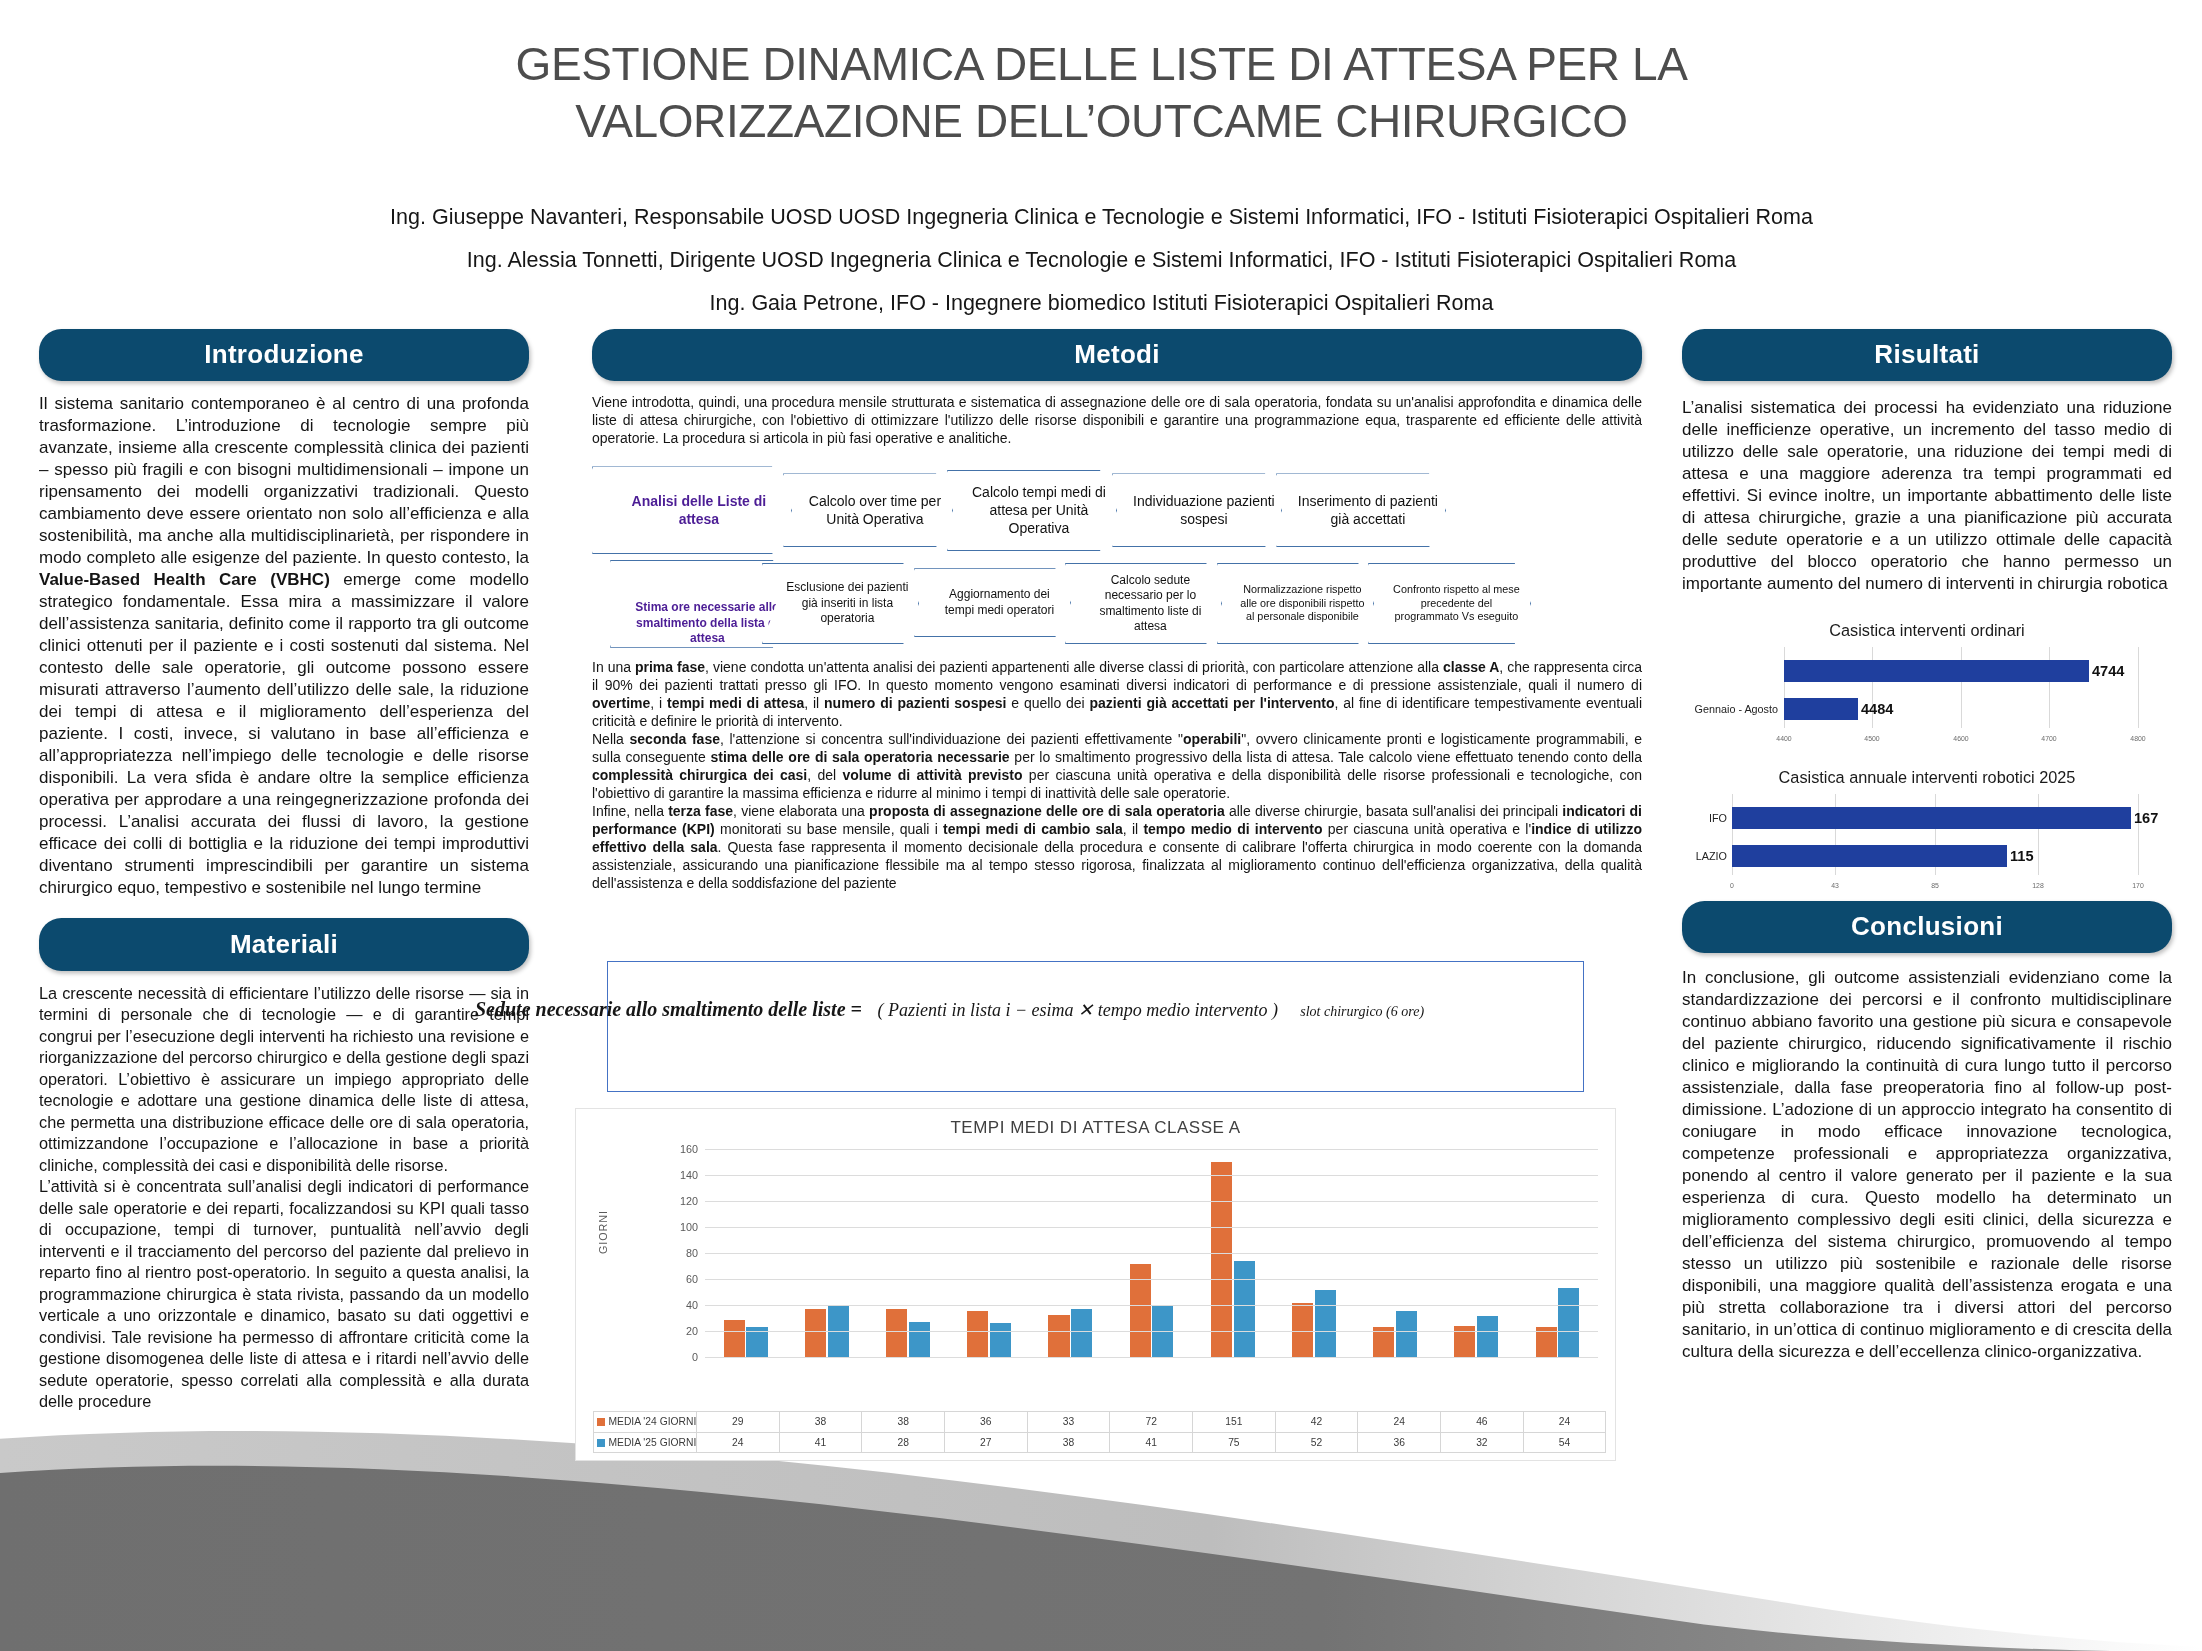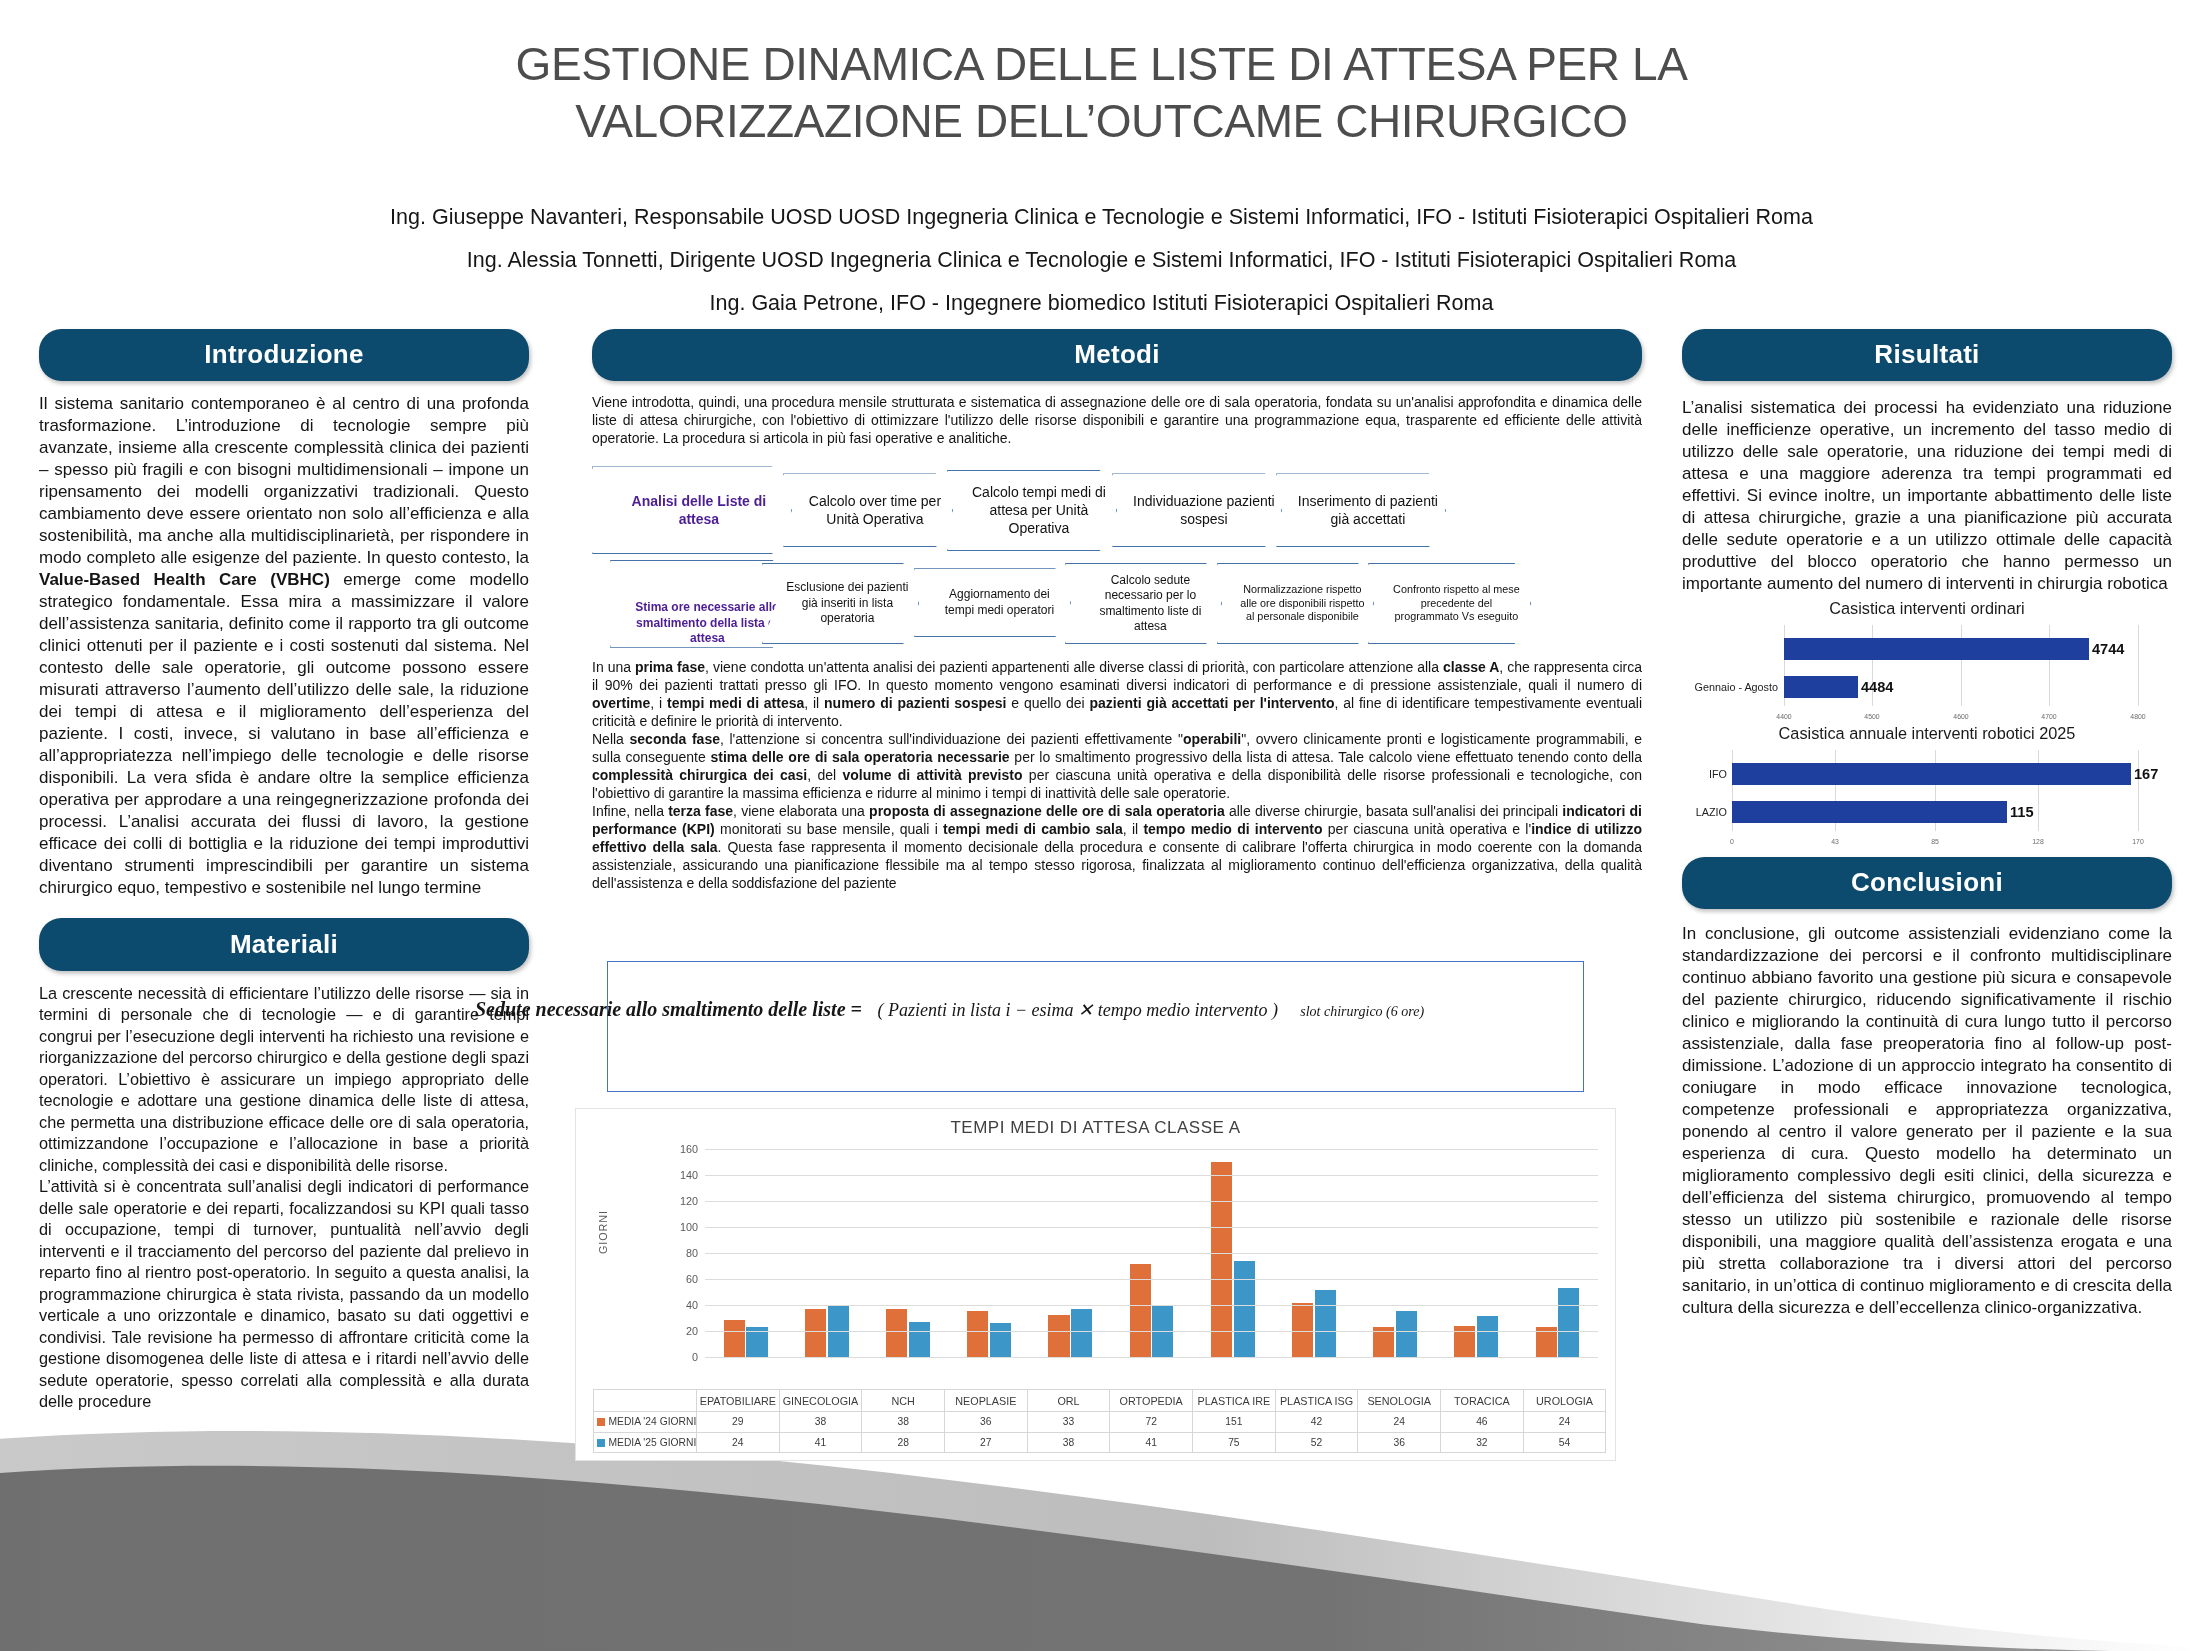--- a/index.html
+++ b/index.html
@@ -124,21 +124,21 @@
     border:0.9px solid #d6d6d6; font-size:10.3px; color:#3b3b3b;
     text-align:center; padding:4.3px 1.7px; height:20.6px;
   }
   .tbl td.hdr { width:103px; text-align:left; padding-left:3.4px; white-space:nowrap; }
   .swatch { display:inline-block; width:7.7px; height:7.7px; margin-right:3.4px; vertical-align:-0.9px; }
   .sw24 { background:#e0703a; }
   .sw25 { background:#3d96c8; }
   .cat-row td { font-size:10.8px; color:#3b3b3b; }
 
   
-  .mini { position:relative; margin-top:4px; }
+  .mini { position:relative; margin-top:26px; }
   .mini-title {
     text-align:center; font-size:16.3px; color:#1a1a1a; margin-bottom:6.9px;
   }
   .mini-plot { position:relative; height:95px; }
   .mini-vgrid { position:absolute; top:0; bottom:13.8px; width:0.9px; background:#d9d9d9; }
   .mini-bar { position:absolute; height:22.4px; background:#1f3f9e; }
   .mini-val { position:absolute; font-size:14.6px; font-weight:bold; color:#111;
               transform:translateY(-50%); white-space:nowrap; }
   .mini-cat { position:absolute; font-size:10.8px; color:#222;
               transform:translateY(-50%); text-align:right; white-space:nowrap; }
@@ -329,34 +329,20 @@
       <div class="gridline" style="bottom: 87.5%;">
         <div class="ytick">140</div>
       </div>
       <div class="gridline" style="bottom: 100%;">
         <div class="ytick">160</div>
       </div>
     </div>
   <div class="tbl">
     <table id="datatable">
         <tbody>
-          <tr class="cat-row">
-            <td class="hdr"></td>
-            <td>EPATOBILIARE</td>
-            <td>GINECOLOGIA</td>
-            <td>NCH</td>
-            <td>NEOPLASIE</td>
-            <td>ORL</td>
-            <td>ORTOPEDIA</td>
-            <td>PLASTICA IRE</td>
-            <td>PLASTICA ISG</td>
-            <td>SENOLOGIA</td>
-            <td>TORACICA</td>
-            <td>UROLOGIA</td>
-          </tr>
           <tr>
             <td class="hdr"><span class="swatch sw24"></span>MEDIA '24 GIORNI</td>
             <td>29</td>
             <td>38</td>
             <td>38</td>
             <td>36</td>
             <td>33</td>
             <td>72</td>
             <td>151</td>
             <td>42</td>

